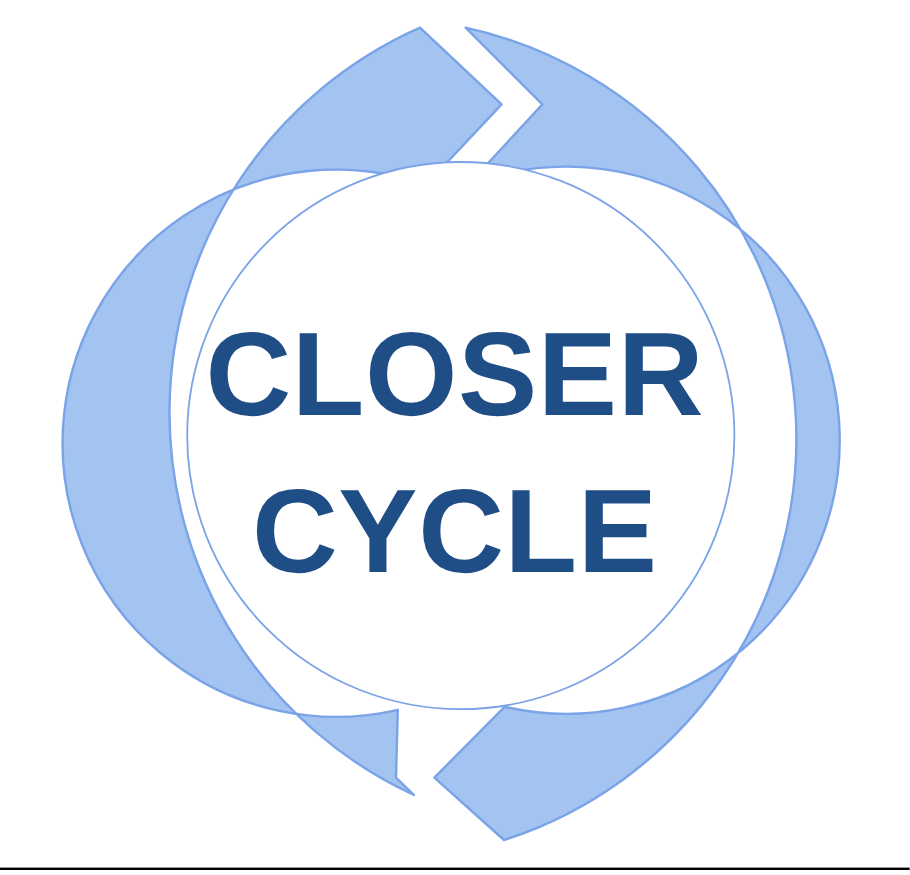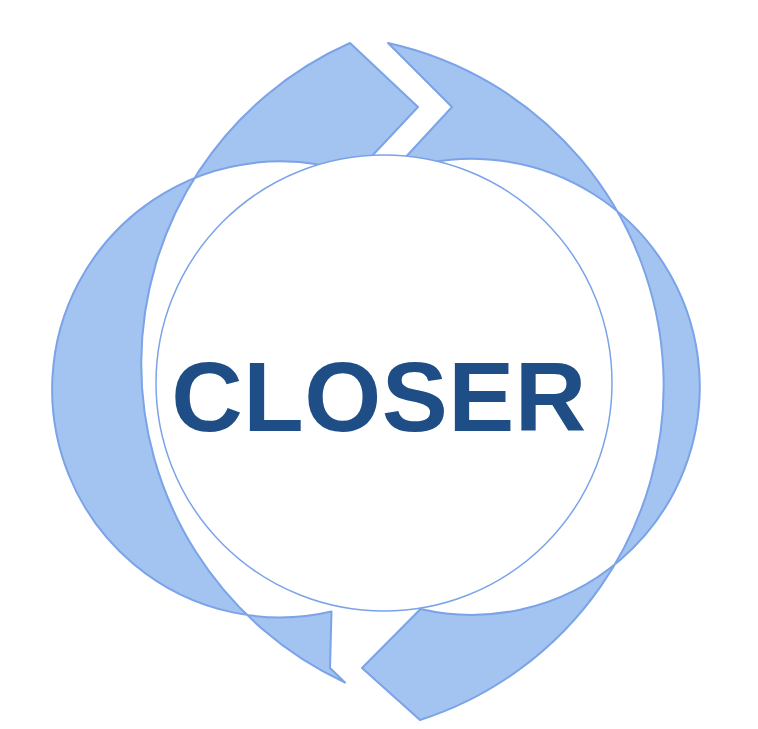--- a/index.html
+++ b/index.html
@@ -13,21 +13,20 @@
     height: 729px;
     overflow: hidden;
     font-family: "Liberation Sans", sans-serif;
   }
 
   #stage {
     position: relative;
     width: 758px;
     height: 579px;
     background: #ffffff;
-    margin-top: 20px;
   }
 
   #cycle-svg {
     position: absolute;
     left: 0;
     top: 0;
     width: 758px;
     height: 729px;
     display: block;
   }
@@ -100,18 +99,19 @@
             A 351,351 0 0 0 388,23
             Z
           "></path>
 
     <circle cx="384" cy="363" r="228" fill="#ffffff" stroke="#7ba3e8" stroke-width="1.5"></circle>
   </svg>
 
   <div class="center-label">
     <div class="center-label-inner">
       <div class="cycle-text-line" style="color: rgb(31, 78, 135); font-size: 99px; font-weight: bold;">CLOSER</div>
+      <div class="cycle-text-line" style="color: rgb(31, 78, 135); font-size: 99px; font-weight: bold;">CYCLE</div>
     </div>
   </div>
 
   <div class="baseline-rule" style="top: 723px; background: rgb(0, 0, 0); height: 2px;"></div>
 
 </div>
 
 </body></html>

